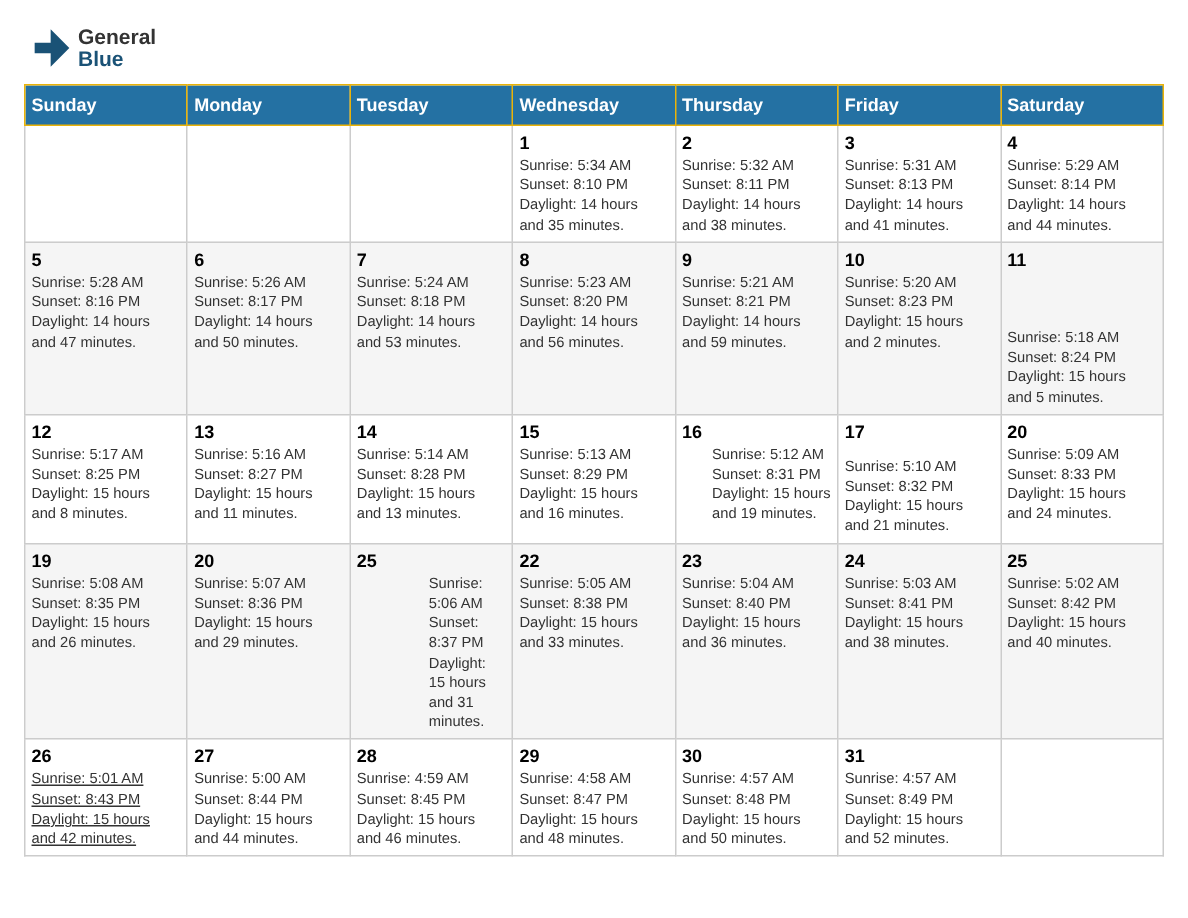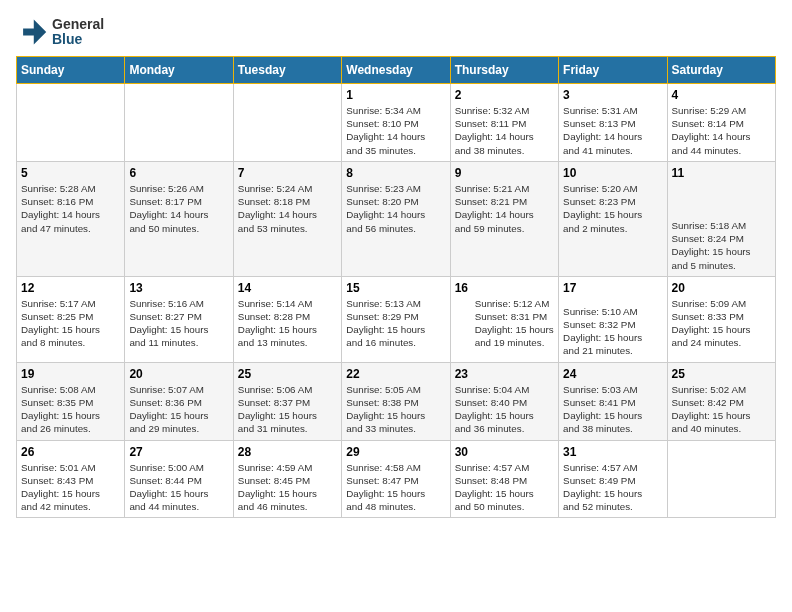--- a/index.html
+++ b/index.html
@@ -267,21 +267,21 @@
         </td>
         <td>
           <div class="day-num">20</div>
           <div class="day-info" style="white-space: pre-line;">Sunrise: 5:07 AM
 Sunset: 8:36 PM
 Daylight: 15 hours
 and 29 minutes.</div>
         </td>
         <td>
           <div class="day-num">25</div>
-          <div class="day-info" style="white-space: pre-line;">Sunrise: 5:06 AM
+          <div class="day-info" style="white-space: pre-line; margin-left: 48px;">Sunrise: 5:06 AM
 Sunset: 8:37 PM
 Daylight: 15 hours
 and 31 minutes.</div>
         </td>
         <td>
           <div class="day-num">22</div>
           <div class="day-info" style="white-space: pre-line;">Sunrise: 5:05 AM
 Sunset: 8:38 PM
 Daylight: 15 hours
 and 33 minutes.</div>
@@ -304,21 +304,21 @@
           <div class="day-num">25</div>
           <div class="day-info" style="white-space: pre-line;">Sunrise: 5:02 AM
 Sunset: 8:42 PM
 Daylight: 15 hours
 and 40 minutes.</div>
         </td>
       </tr>
       <tr>
         <td>
           <div class="day-num">26</div>
-          <div class="day-info" style="white-space: pre-line;">Sunrise: 5:01 AM
+          <div class="day-info" style="white-space: pre-line; text-decoration: underline;">Sunrise: 5:01 AM
 Sunset: 8:43 PM
 Daylight: 15 hours
 and 42 minutes.</div>
         </td>
         <td>
           <div class="day-num">27</div>
           <div class="day-info" style="white-space: pre-line;">Sunrise: 5:00 AM
 Sunset: 8:44 PM
 Daylight: 15 hours
 and 44 minutes.</div>

